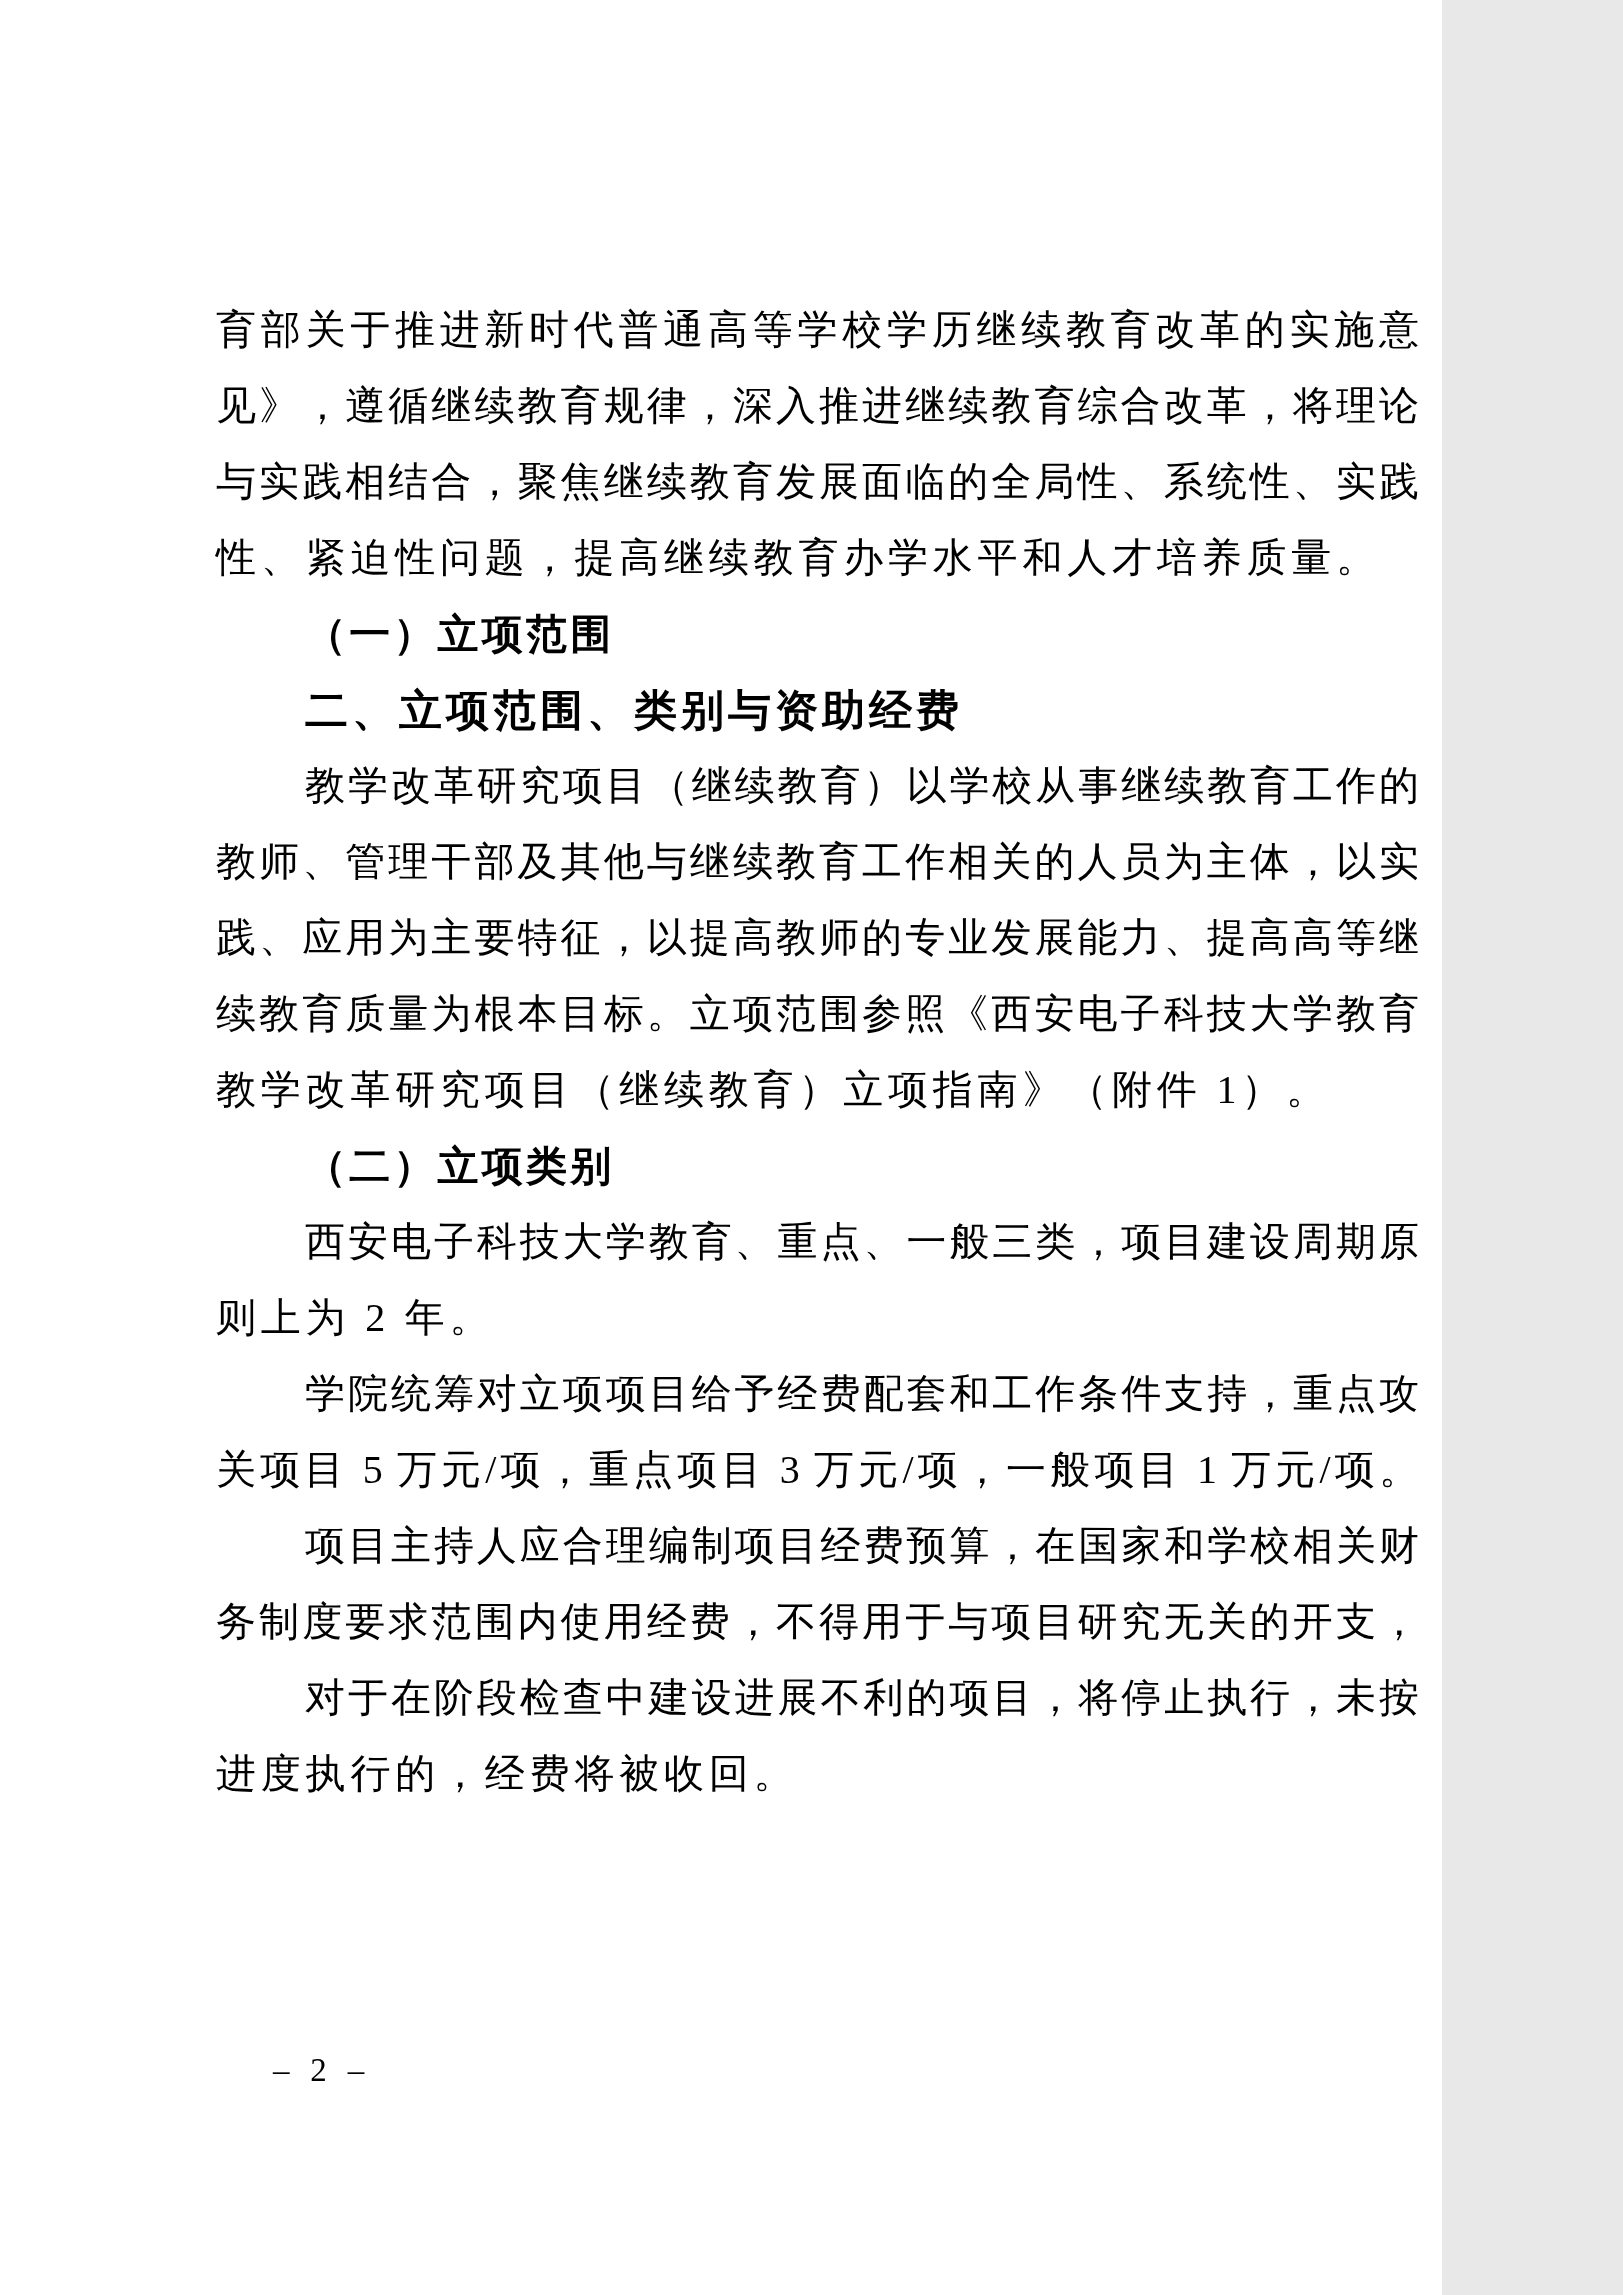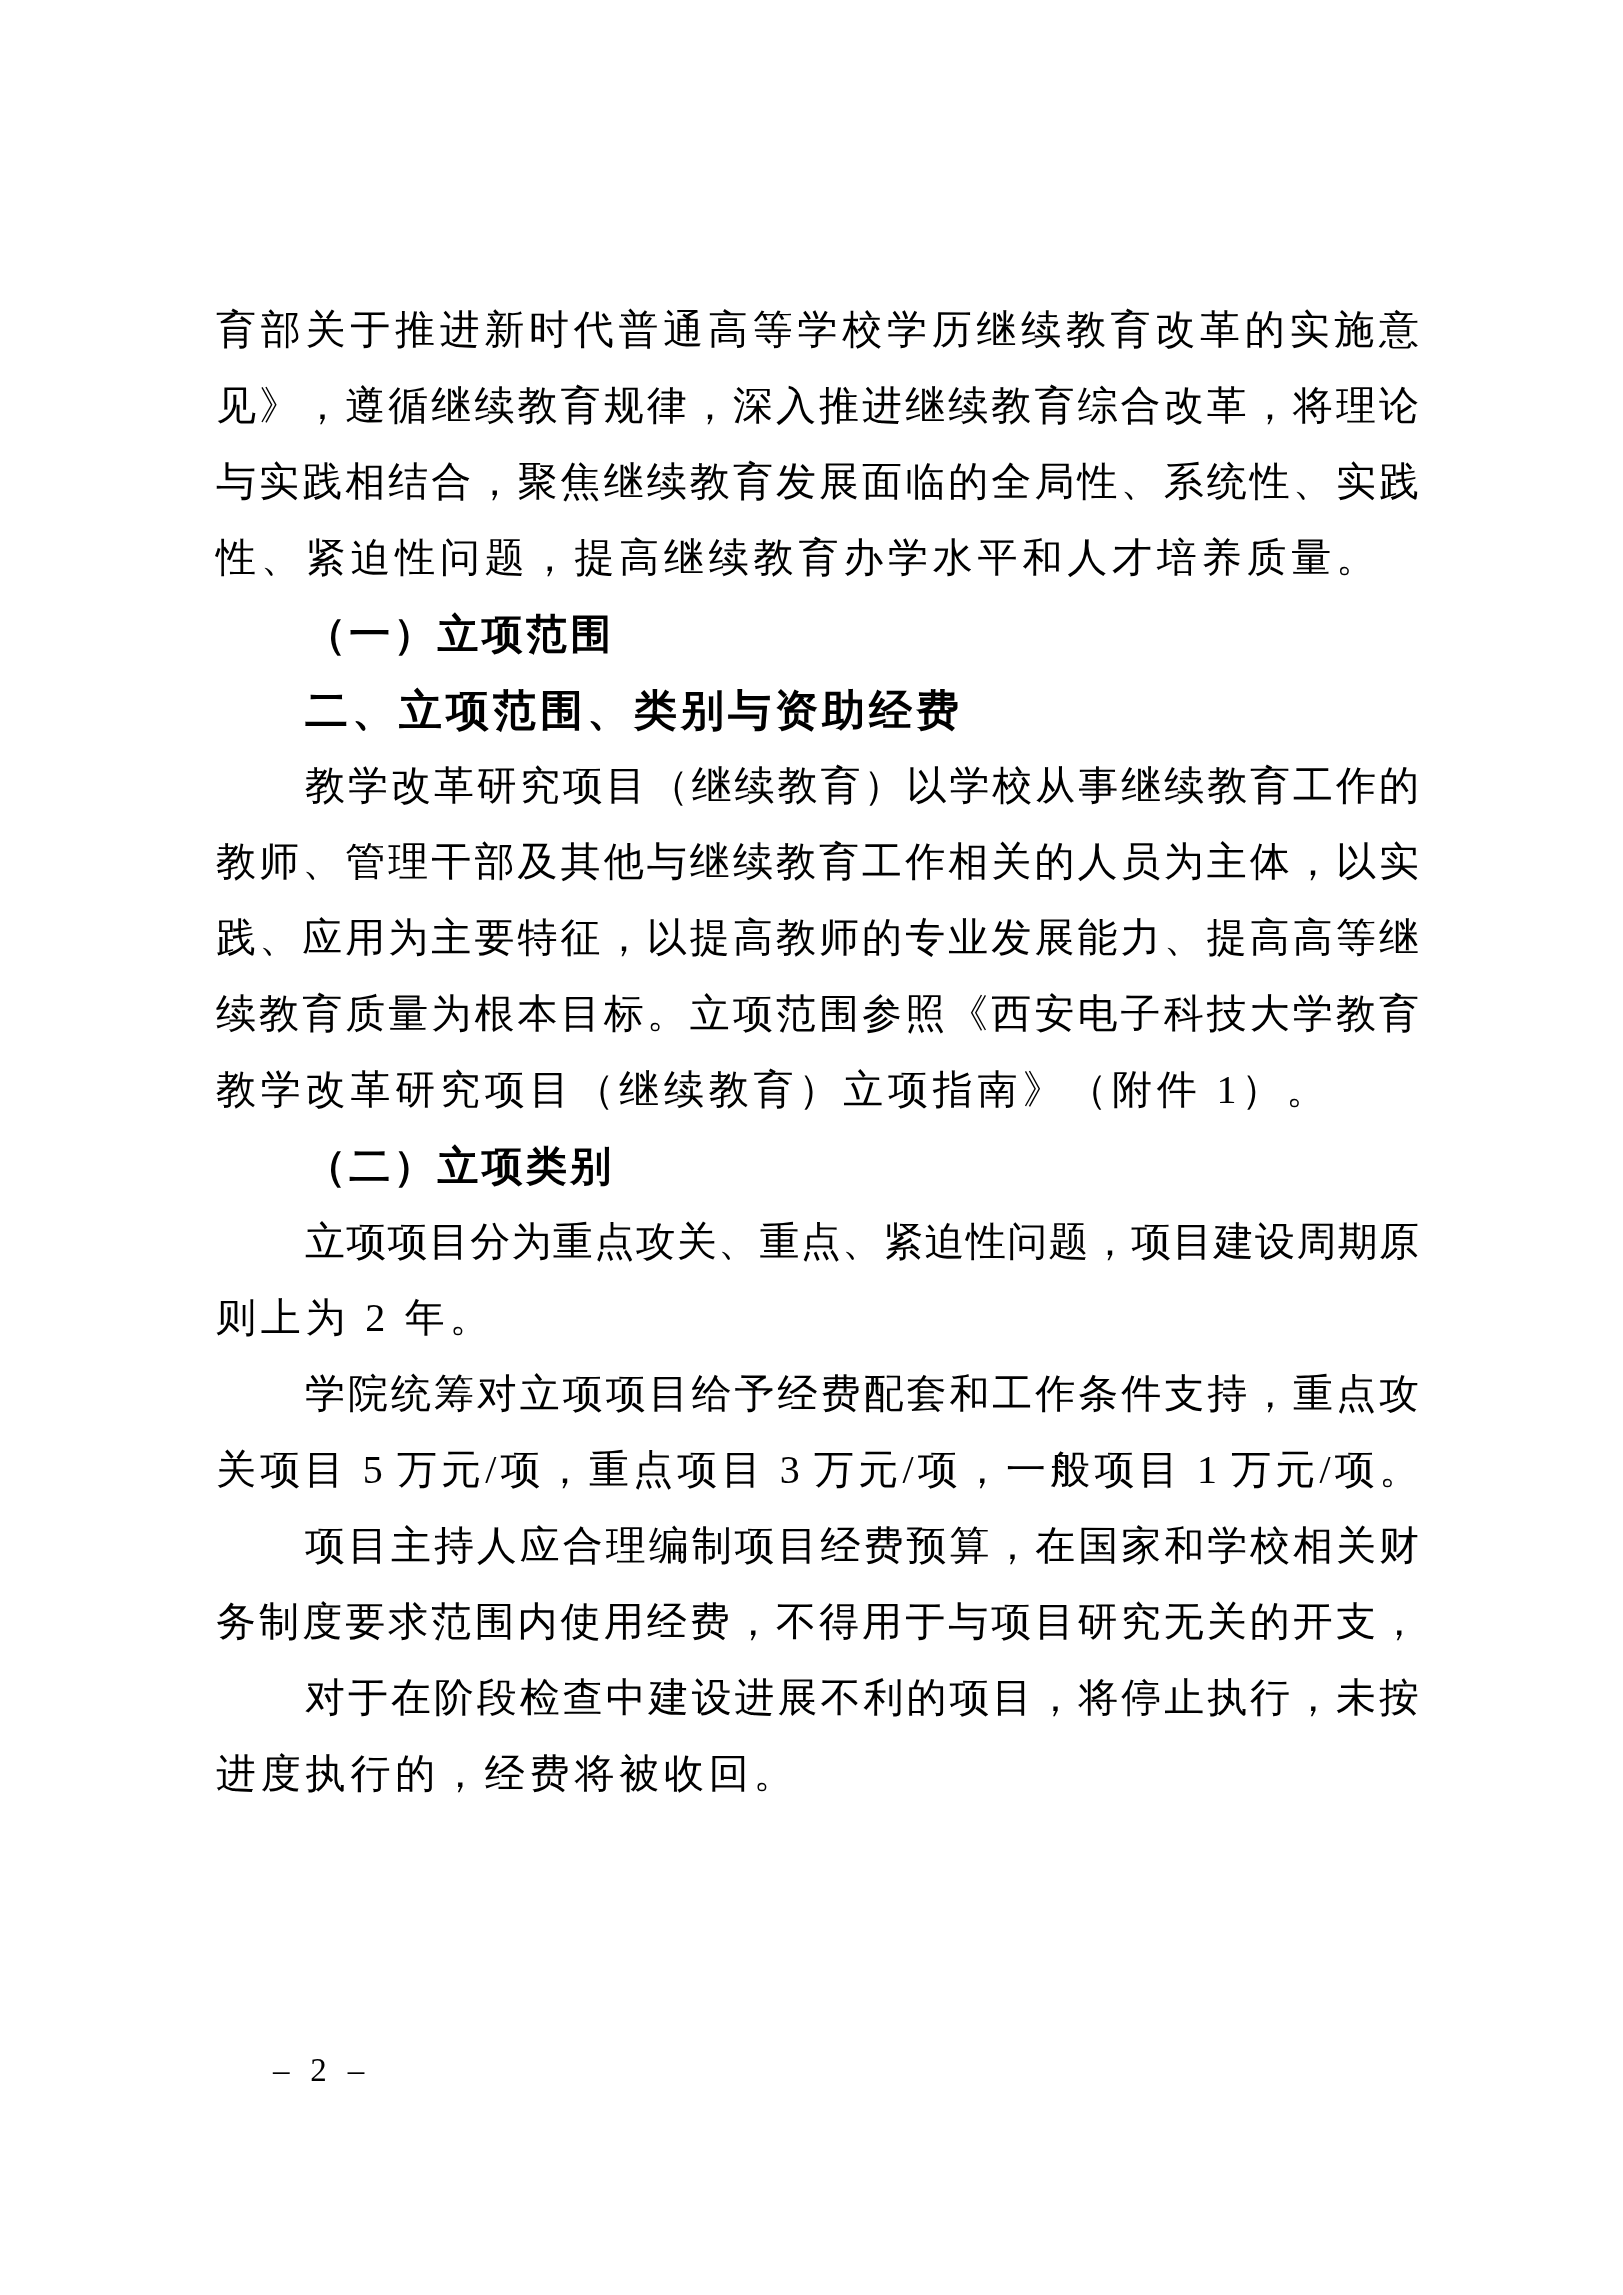--- a/index.html
+++ b/index.html
@@ -2,21 +2,21 @@
 <html style="font-size:12.7px"><head>
 <meta charset="utf-8">
 <style>
   html, body {
     margin: 0;
     padding: 0;
     background: #e8e8e8;
   }
   .page {
     position: relative;
-    width: 1623px;
+    width: 1442px;
     height: 2295px;
     background: #ffffff;
     overflow: hidden;
     font-family: "Liberation Serif", "DejaVu Serif", serif;
     color: #000000;
   }
   .textblock {
     position: absolute;
     left: 216px;
     top: 292px;
@@ -77,21 +77,21 @@
       <div class="line body j">与实践相结合，聚焦继续教育发展面临的全局性、系统性、实践</div>
       <div class="line body">性、紧迫性问题，提高继续教育办学水平和人才培养质量。</div>
       <div class="line h2 ind">（一）立项范围</div>
       <div class="line h1 ind">二、立项范围、类别与资助经费</div>
       <div class="line body ind j">教学改革研究项目（继续教育）以学校从事继续教育工作的</div>
       <div class="line body j">教师、管理干部及其他与继续教育工作相关的人员为主体，以实</div>
       <div class="line body j">践、应用为主要特征，以提高教师的专业发展能力、提高高等继</div>
       <div class="line body j">续教育质量为根本目标。立项范围参照《西安电子科技大学教育</div>
       <div class="line body">教学改革研究项目（继续教育）立项指南》（附件 1）。</div>
       <div class="line h2 ind">（二）立项类别</div>
-      <div class="line body ind j">立项项目分为重点攻关、重点、紧迫性问题，项目建设周期原</div>
+      <div class="line body ind j">西安电子科技大学教育、重点、一般三类，项目建设周期原</div>
       <div class="line body">则上为 2 年。</div>
       <div class="line body ind j">学院统筹对立项项目给予经费配套和工作条件支持，重点攻</div>
       <div class="line body j">关项目 5 万元/项，重点项目 3 万元/项，一般项目 1 万元/项。</div>
       <div class="line body ind j">项目主持人应合理编制项目经费预算，在国家和学校相关财</div>
       <div class="line body j">务制度要求范围内使用经费，不得用于与项目研究无关的开支，</div>
       <div class="line body ind j">对于在阶段检查中建设进展不利的项目，将停止执行，未按</div>
       <div class="line body">进度执行的，经费将被收回。</div>
     </div>
   <div class="page-number">– 2 –</div>
 </div>

